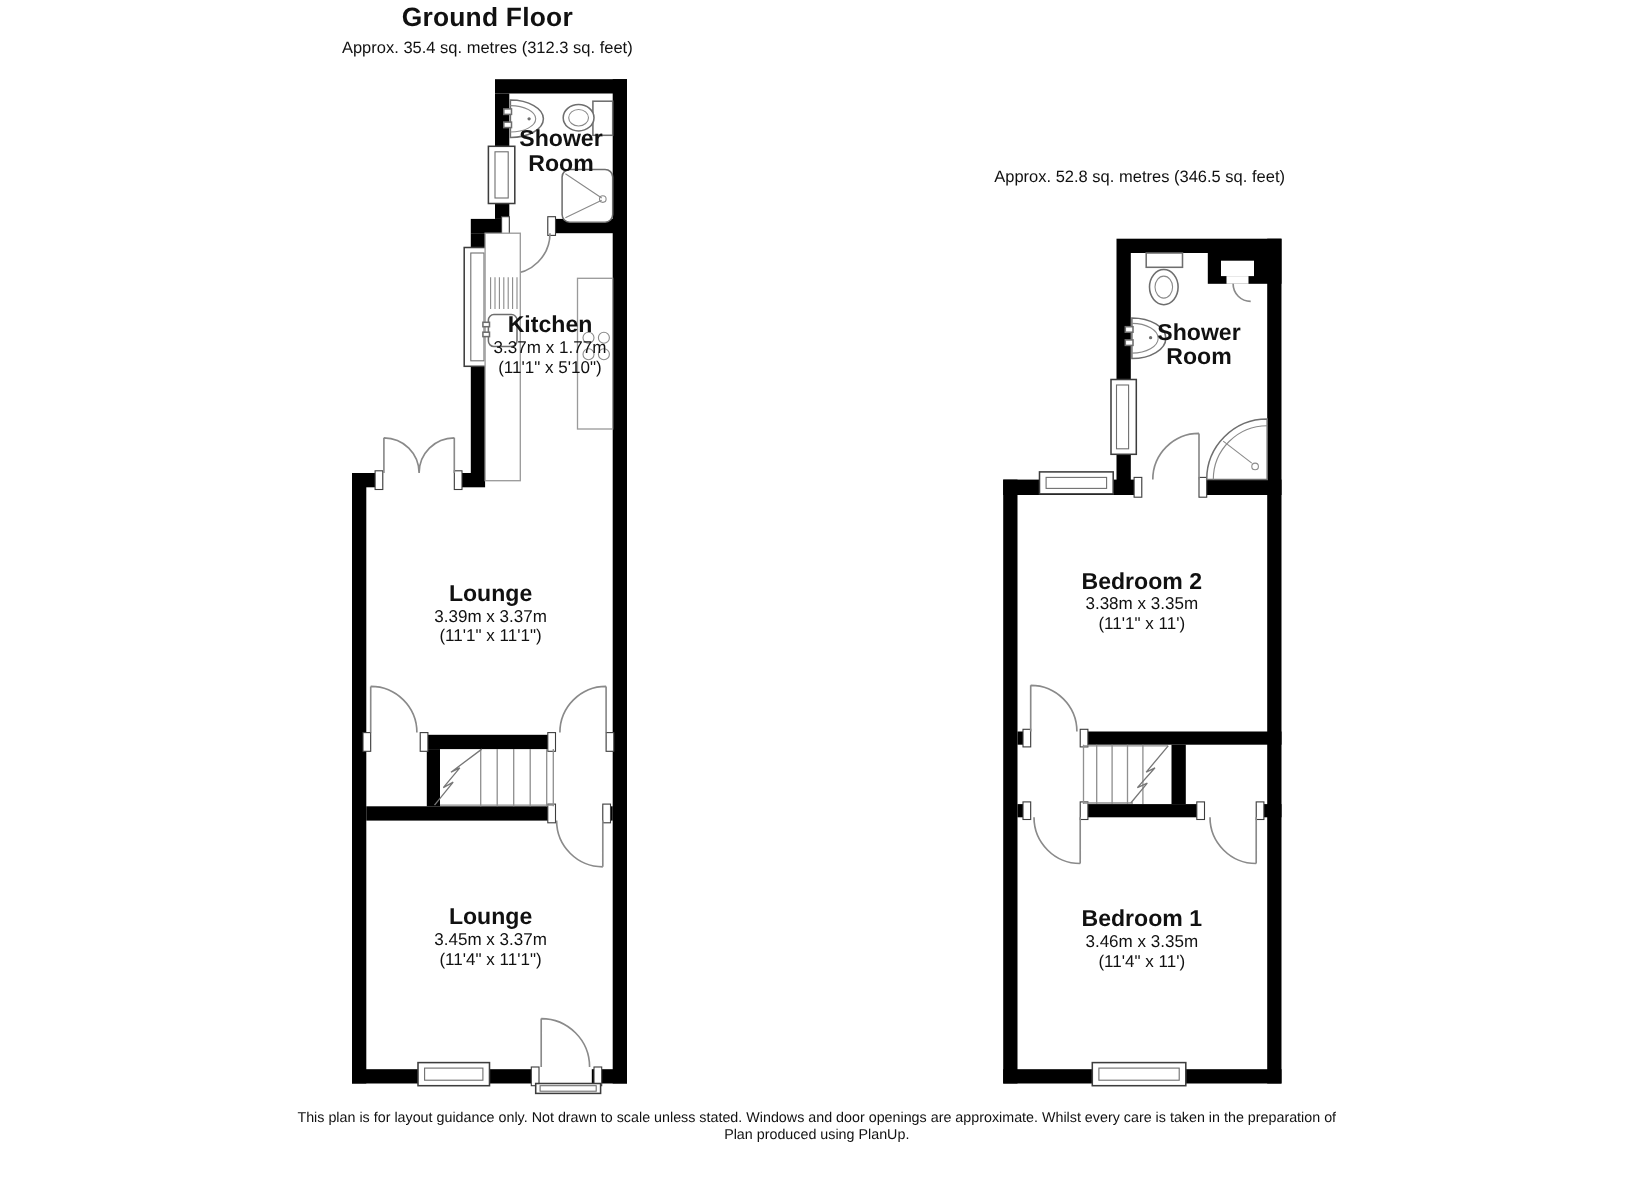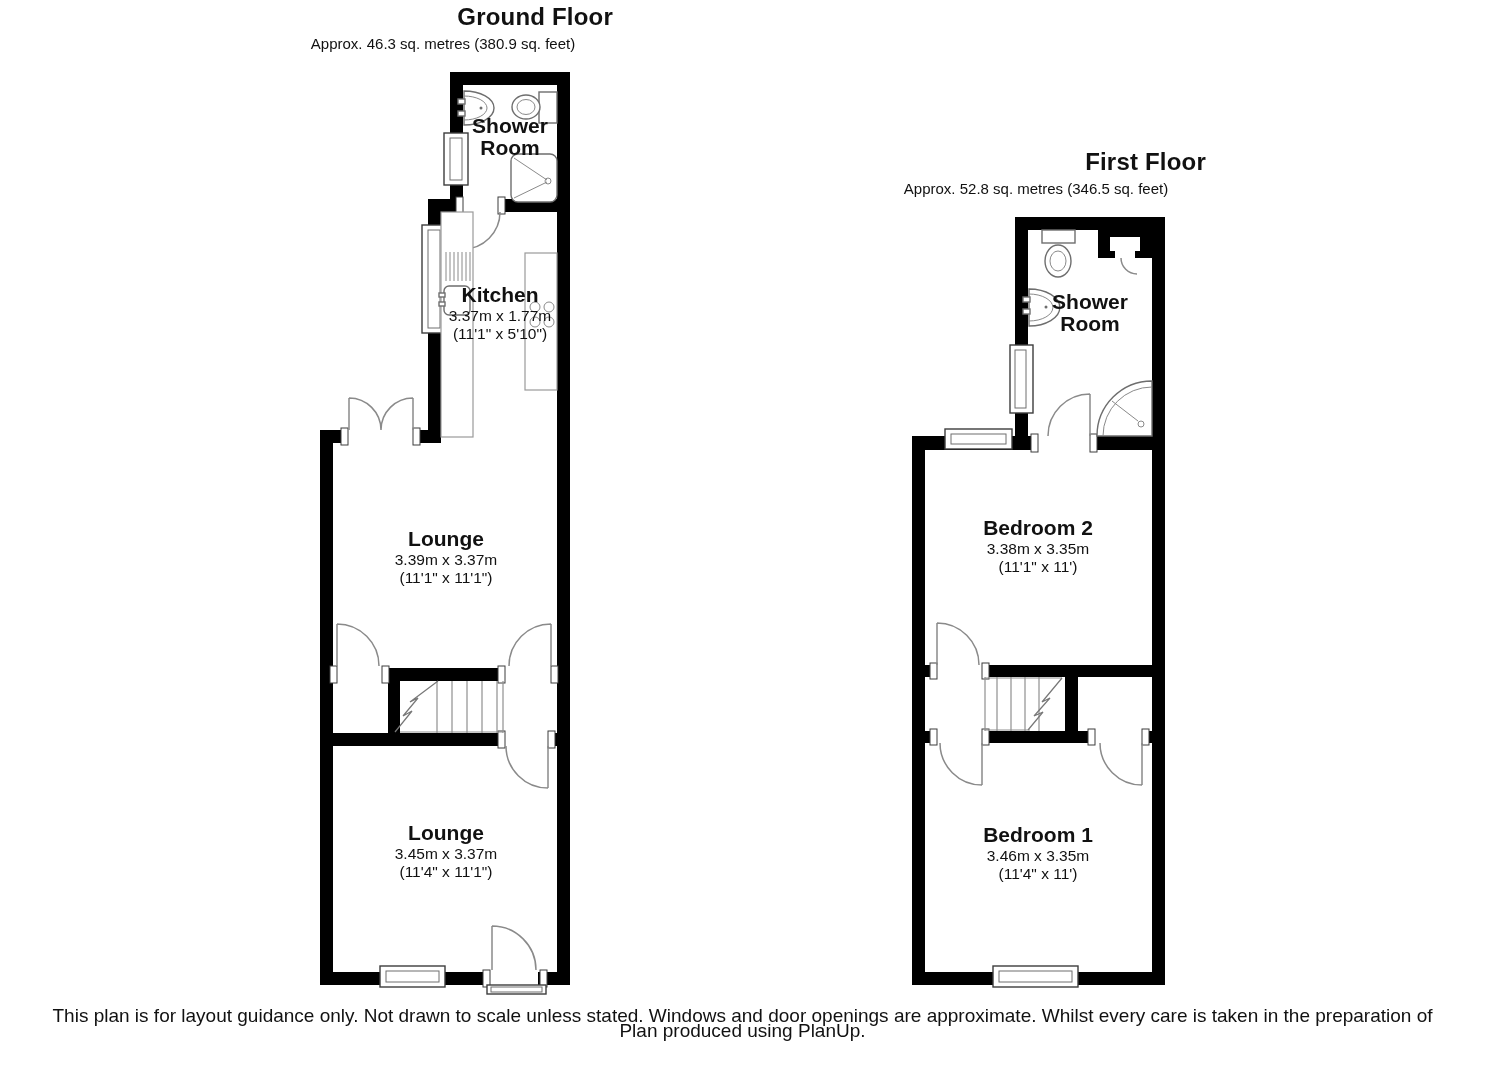--- a/index.html
+++ b/index.html
@@ -1,23 +1,23 @@
 <!DOCTYPE html>
 <html><head>
 <meta charset="utf-8">
 <style>
   html,body{margin:0;padding:0;background:#fff;}
   #page{position:relative;width:1485px;height:1080px;background:#fff;overflow:hidden;
         font-family:"Liberation Sans", sans-serif;color:#111;}
   .title-block{position:absolute;width:340px;text-align:center;}
-  .floor-title{font-size:24px;font-weight:bold;letter-spacing:.2px;text-align:right;}
+  .floor-title{font-size:24px;font-weight:bold;letter-spacing:.2px;}
   .floor-sub{font-size:15px;margin-top:4px;}
   .plan-svg{position:absolute;}
   .footer{position:absolute;left:0;top:1008px;width:1485px;text-align:center;
-          font-size:19px;line-height:15px;}
+          font-size:13px;line-height:15px;}
   
   text{font-family:"Liberation Sans", sans-serif;fill:#111;}
   .room-name{font-size:21px;font-weight:bold;}
   .room-dim{font-size:15.5px;}
   
   .wall{fill:#000;stroke:none;}
   .opening{fill:#fff;stroke:none;}
   .jamb{fill:#fff;stroke:#3d3d3d;stroke-width:1;}
   .win-outer{fill:#fff;stroke:#3d3d3d;stroke-width:1.4;}
   .win-inner{fill:none;stroke:#6f6f6f;stroke-width:1;}
@@ -28,25 +28,24 @@
   .tread{stroke:#909090;stroke-width:1.2;fill:none;}
   .breakline{stroke:#777;stroke-width:1.2;fill:none;}
 </style>
 </head>
 <body>
 
 <div id="page">
 
   <div class="title-block" style="left:273px;top:3px;">
     <div class="floor-title">Ground Floor</div>
-    <div class="floor-sub">Approx. 46.3 sq. metres (380.9 sq. feet)</div>
+    <div class="floor-sub">Approx. 35.4 sq. metres (312.3 sq. feet)</div>
   </div>
 
   <div class="title-block" style="left:866px;top:148px;">
-    <div class="floor-title">First Floor</div>
     <div class="floor-sub">Approx. 52.8 sq. metres (346.5 sq. feet)</div>
   </div>
 
   <svg class="plan-svg" style="left:315px;top:65px;width:265px;height:935px;" viewBox="315 65 265 935">
 
     <g>
       <rect class="wall" x="450" y="72" width="120" height="13"></rect>
       <rect class="wall" x="450" y="85" width="13" height="48"></rect>
       <rect class="wall" x="450" y="185" width="13" height="14"></rect>
       <rect class="wall" x="428" y="199" width="35" height="13"></rect>

